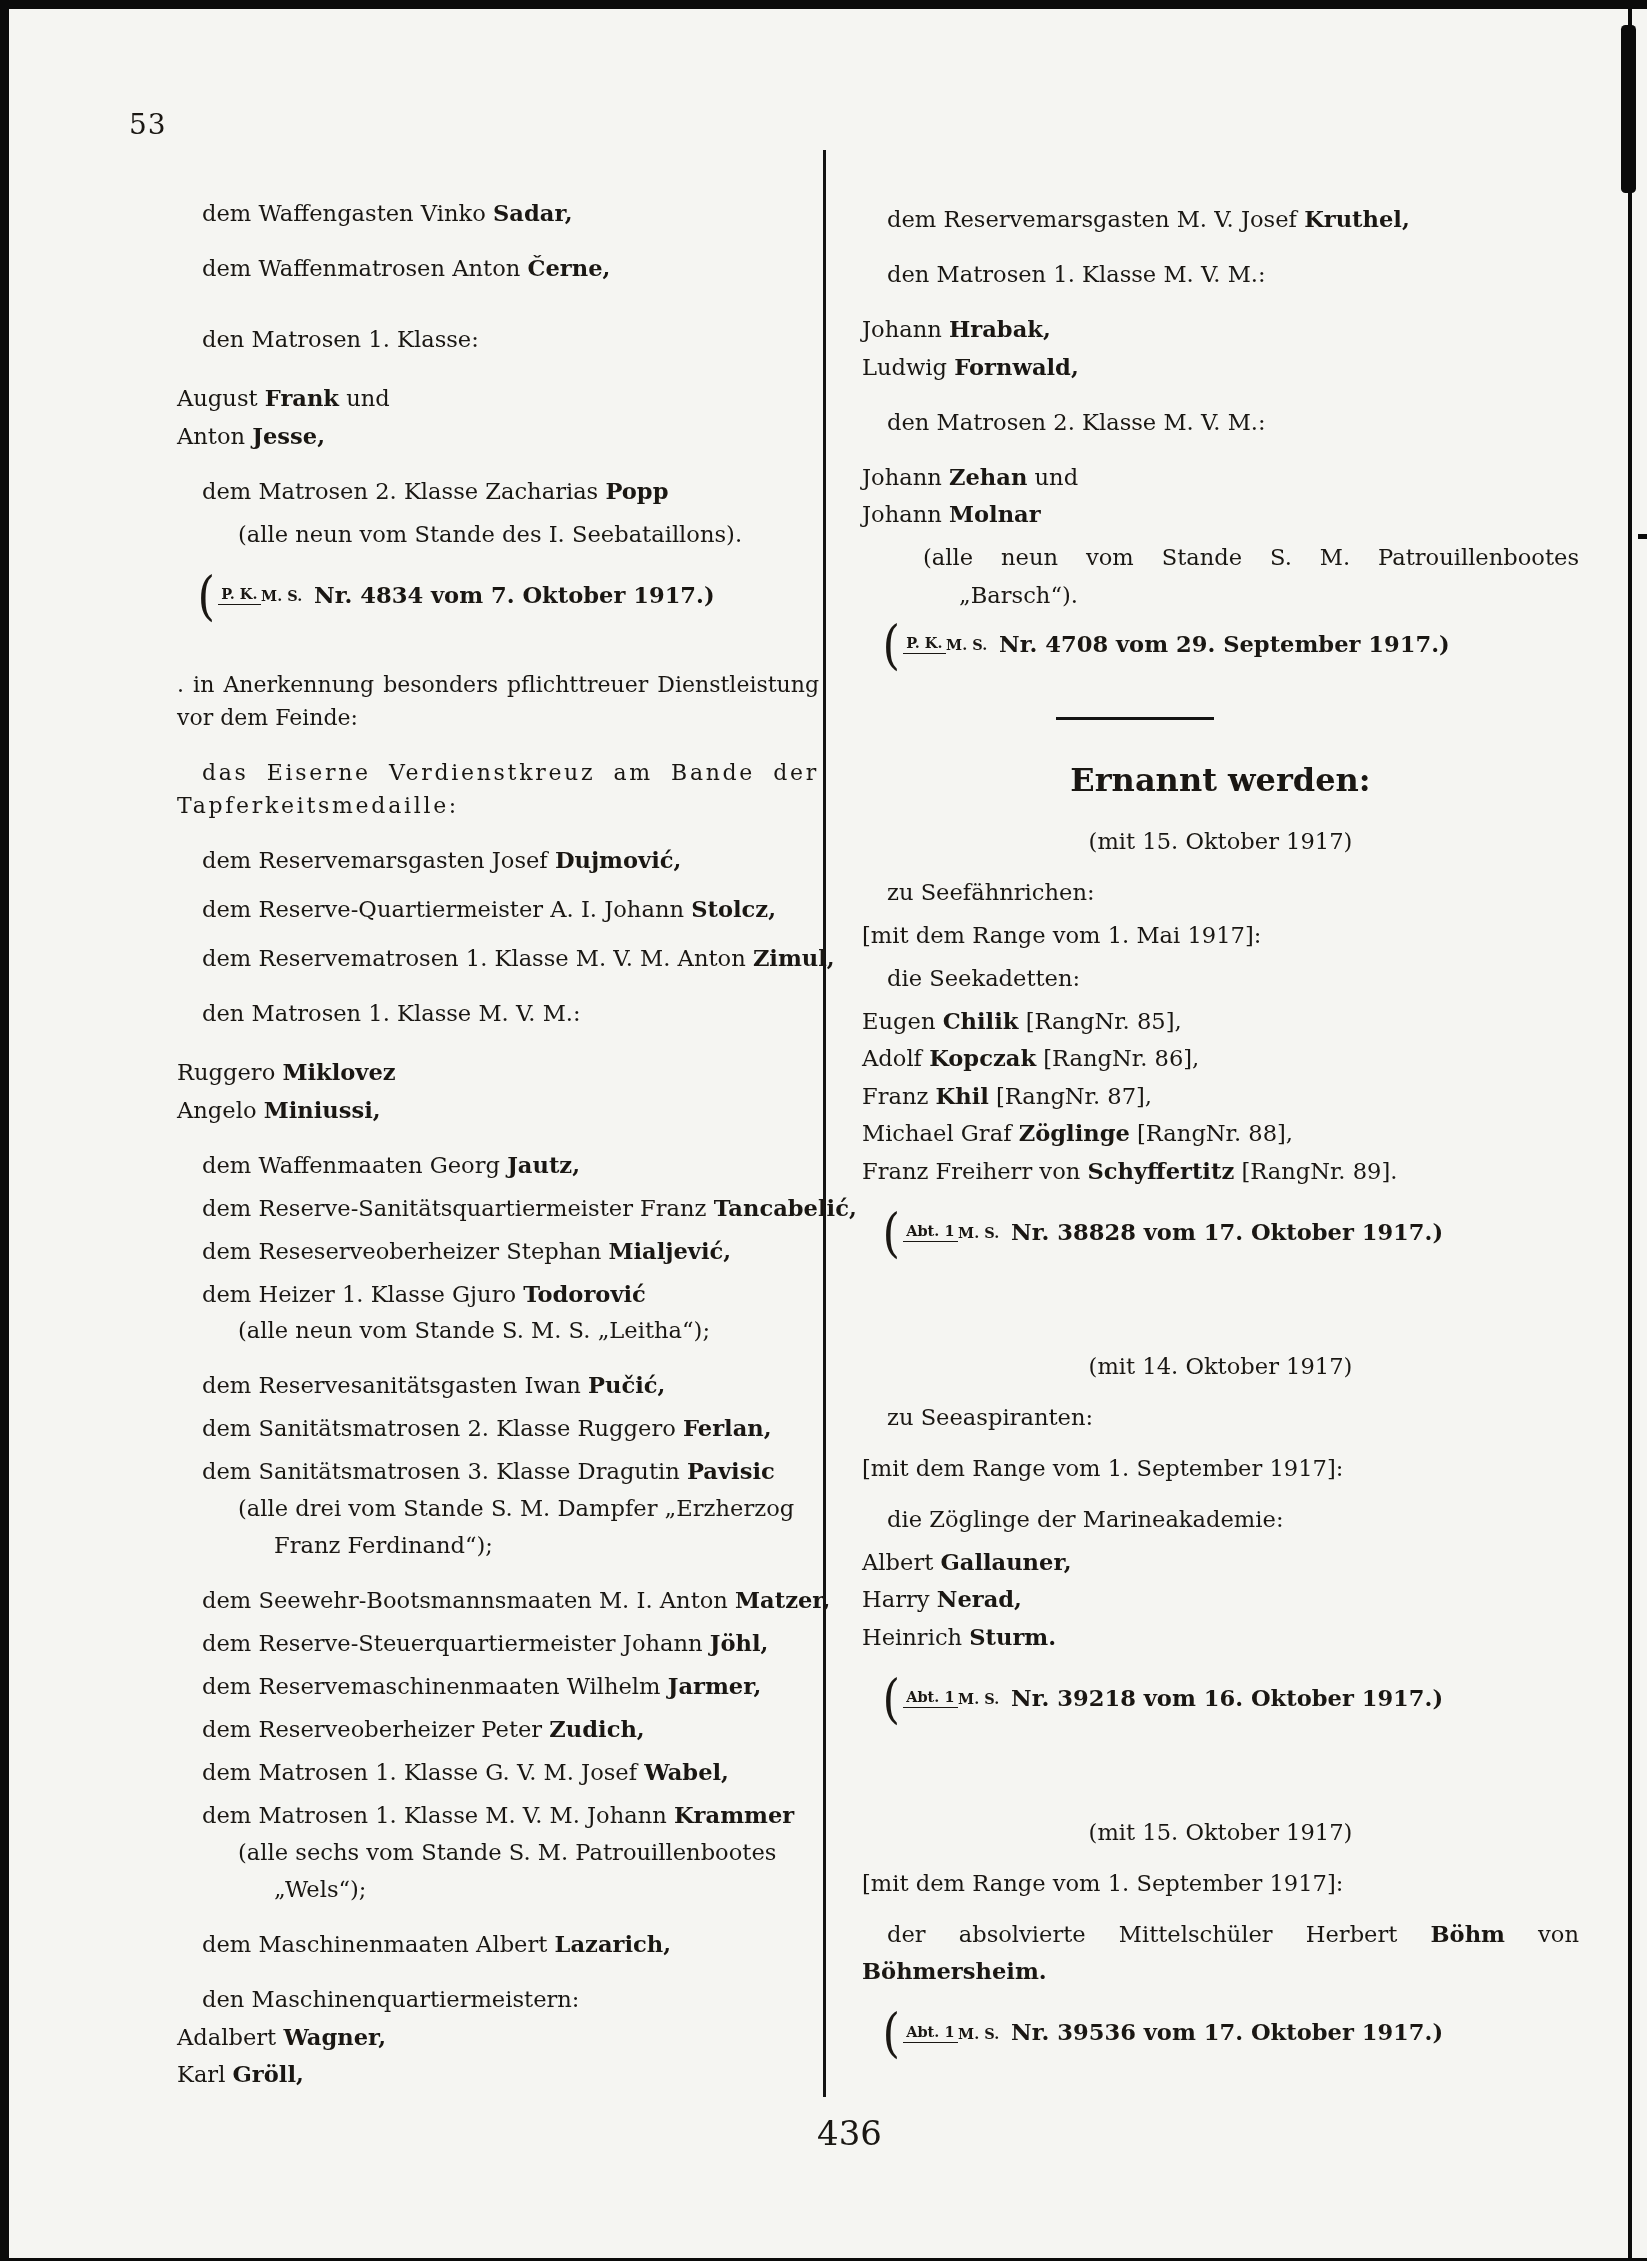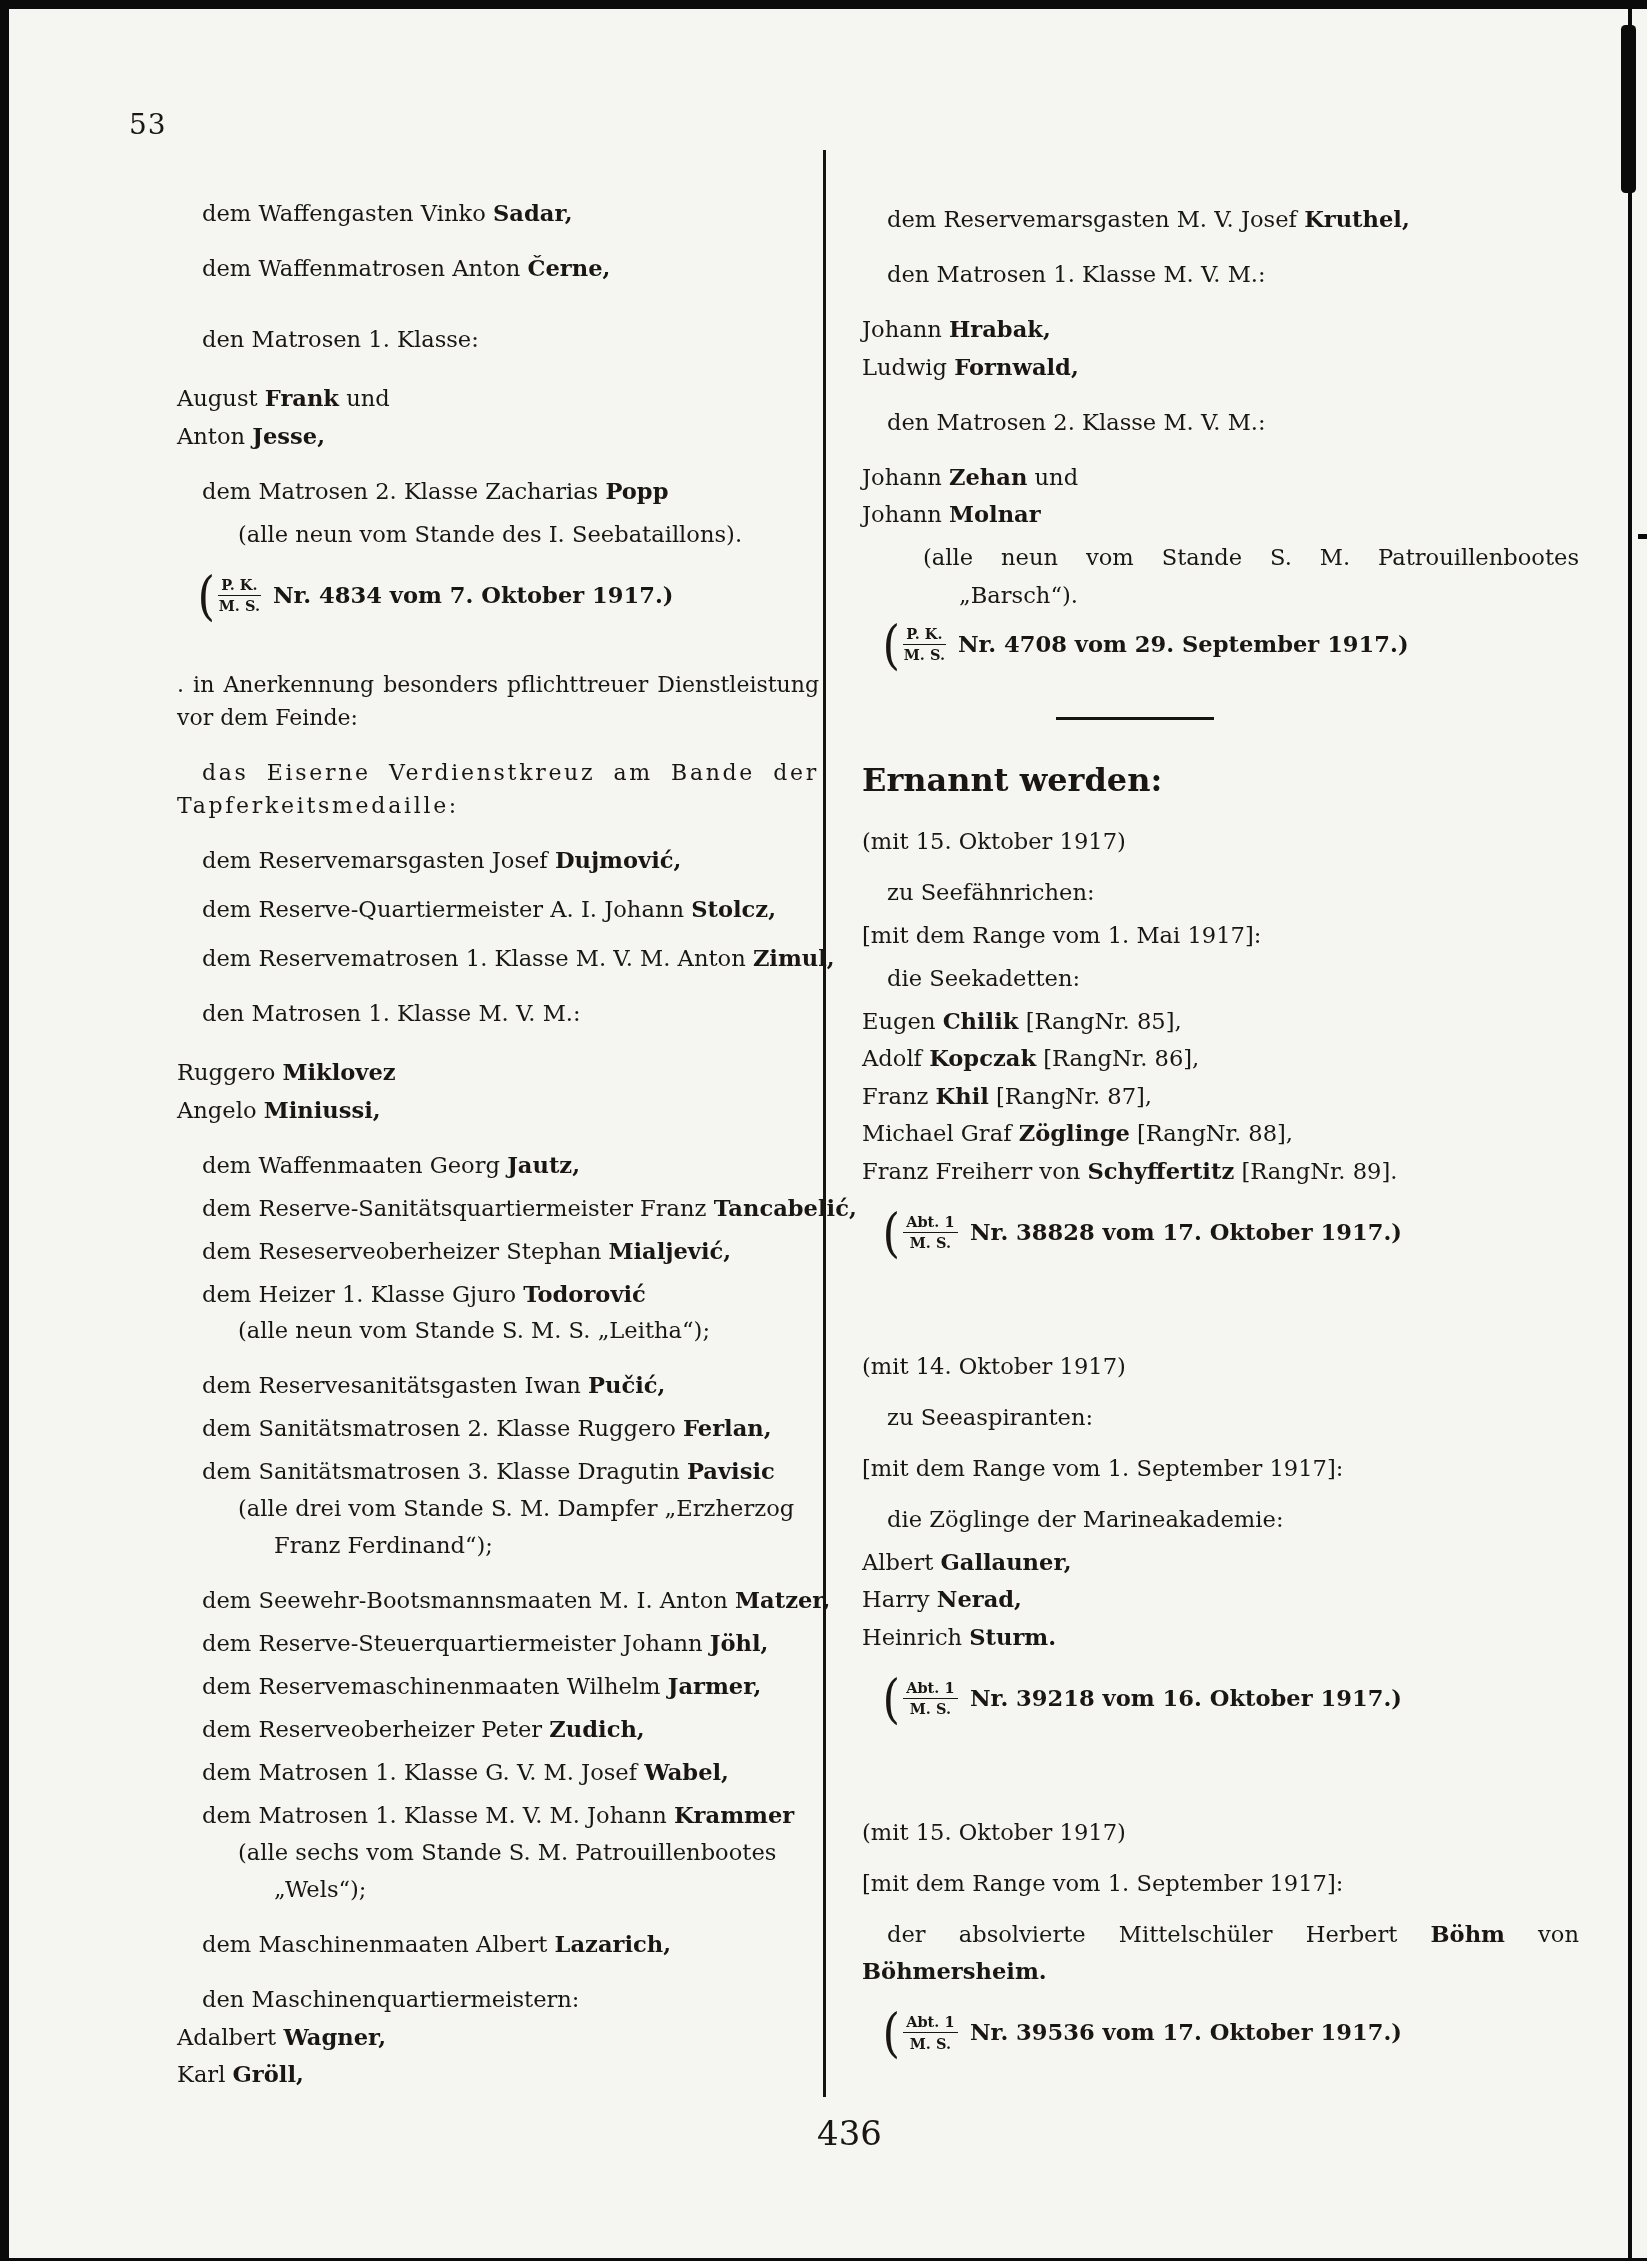--- a/index.html
+++ b/index.html
@@ -18,38 +18,38 @@
   #column-divider{position:absolute;left:823px;top:150px;width:3.2px;height:1947px;background:#141414;}
   .col{position:absolute;font-size:22.6px;line-height:33px;}
   #col-left{left:177px;top:197px;width:642px;}
   #col-right{left:862px;top:203px;width:717px;}
   .line{margin:0;white-space:nowrap;}
   .b{font-weight:700;}
   .bold{font-weight:400;}
   .ind1{margin-left:25px;}
   .ind2{margin-left:61px;}
   .ind3{margin-left:97px;}
-  .center{white-space:normal;}
+  .center{text-align:center;white-space:normal;}
   .stretch{white-space:normal;text-align:justify;text-align-last:justify;}
   .spaced{letter-spacing:2.7px;font-size:22px;}
   .headline{font-size:22px;}
   .head-lg{font-size:32px;line-height:45px;font-weight:700;}
   .sp-name{margin-top:4.5px;}
   .sp-wrap{margin-top:3.6px;}
   .sp-item{margin-top:10px;}
   .sp-item2{margin-top:16.3px;}
   .sp-mid{margin-top:26px;}
   .sp-mid2{margin-top:18px;}
   .sp-group{margin-top:22px;}
   .sp-sect{margin-top:38px;}
   .sp-big{margin-top:50px;}
   .sp-huge{margin-top:95px;}
   .citation{display:flex;align-items:center;margin-left:20.4px;}
   .citation .paren{font-size:45px;font-weight:400;line-height:1;transform:scaleY(1.18);}
-  .citation .frac{display:inline-flex;flex-direction:column;align-items:center;
+  .citation .frac{display:inline-flex;flex-direction:row;align-items:center;
                   font-size:14.5px;font-weight:700;line-height:1.2;margin-left:2.7px;}
   .citation .ftop{border-bottom:1.4px solid #1a1713;padding:0 3.6px 1.4px;}
   .citation .fbot{padding-top:1.4px;}
   .citation .ctext{margin-left:11.8px;font-weight:600;white-space:nowrap;}
   .rule{width:158px;height:3.2px;background:#141414;margin-left:194px;}
 </style>
 </head>
 <body>
 
 <div id="scan">

